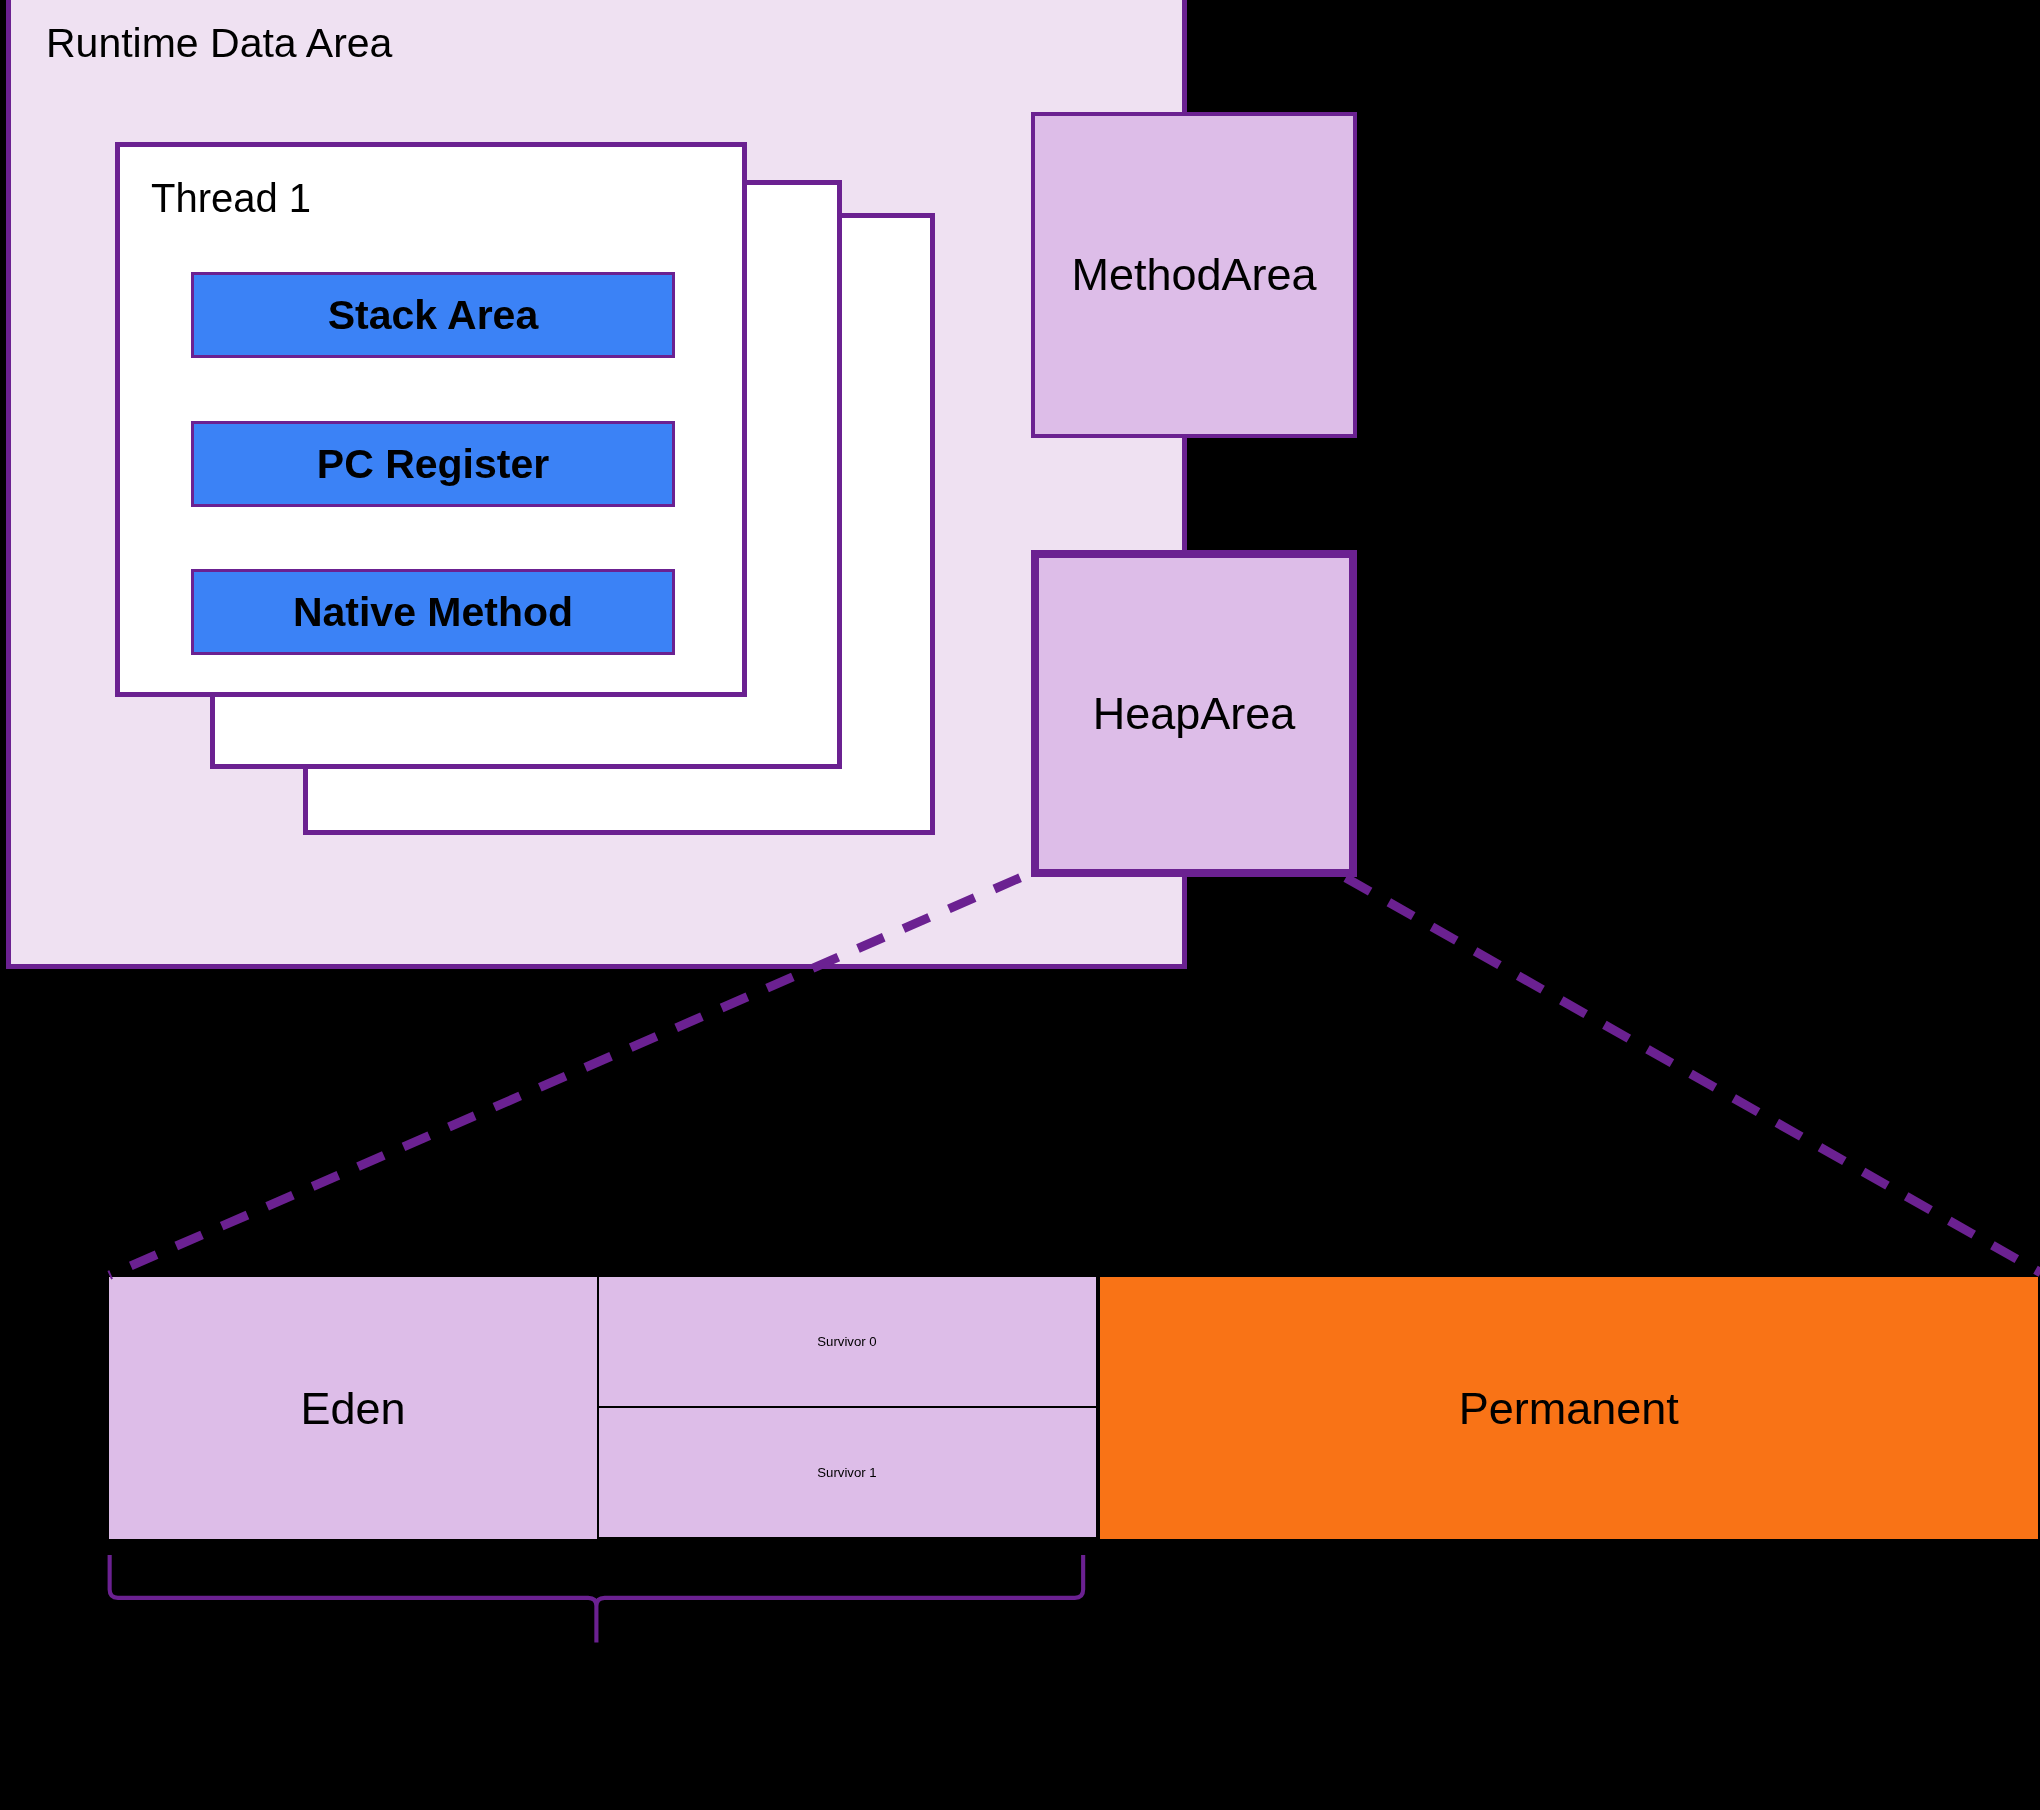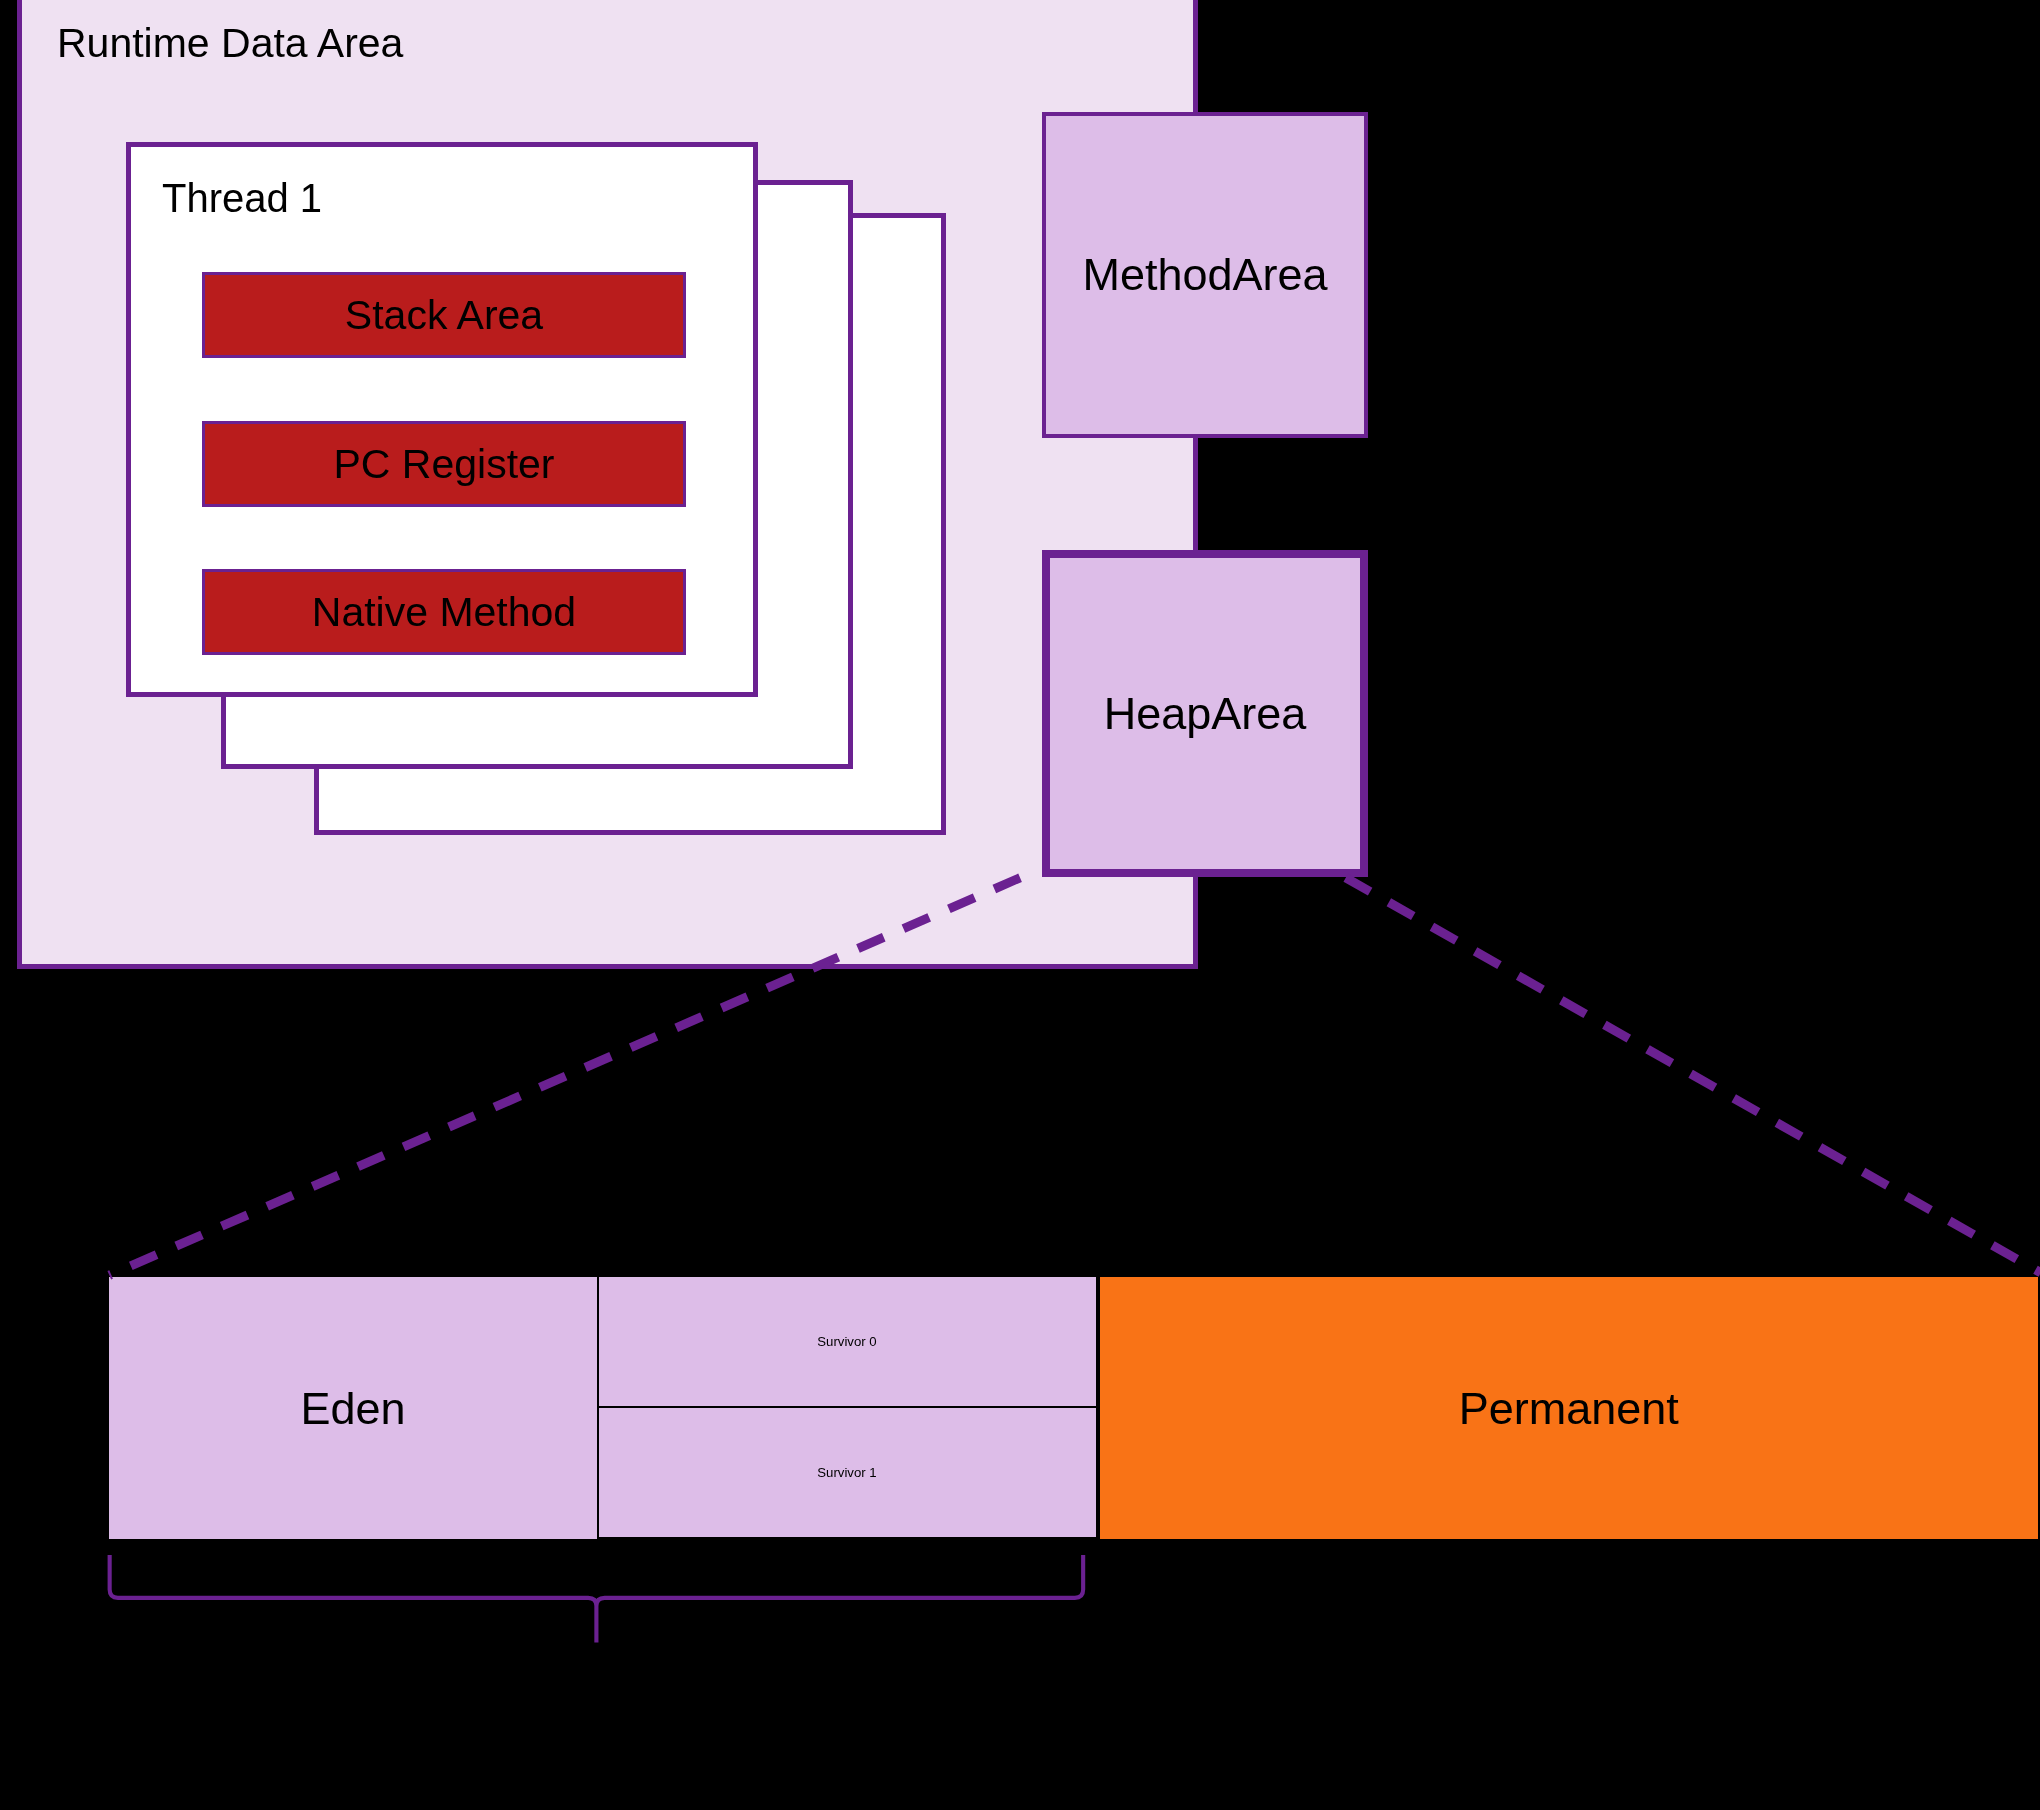--- a/index.html
+++ b/index.html
@@ -12,21 +12,21 @@
     width: 2041px;
     height: 1810px;
     background: #000000;
     overflow: hidden;
     font-family: "Liberation Sans", sans-serif;
   }
 
   
   .runtime-area {
     position: absolute;
-    left: 17px;
+    left: 6px;
     top: 0px;
     width: 1181px;
     height: 969px;
     background: #EFE1F2;
     border: 5.8px solid #6B2191;
     border-top: 0;
     box-sizing: border-box;
   }
   .runtime-title {
     position: absolute;
@@ -76,26 +76,27 @@
     white-space: nowrap;
     line-height: 1;
   }
 
   
   .mem-box {
     position: absolute;
     left: 71px;
     width: 484px;
     height: 86px;
-    background: #b91c1c;
+    background: #3b82f6;
     border: 3.3px solid #6B2191;
     box-sizing: border-box;
     display: flex;
     align-items: center;
     justify-content: center;
+    font-weight: bold;
   }
   .mem-box span {
     font-size: 41px;
     color: #000000;
     white-space: nowrap;
     line-height: 1;
   }
   .mem-stack   { top: 125px; }
   .mem-pc      { top: 274px; }
   .mem-native  { top: 422px; }

